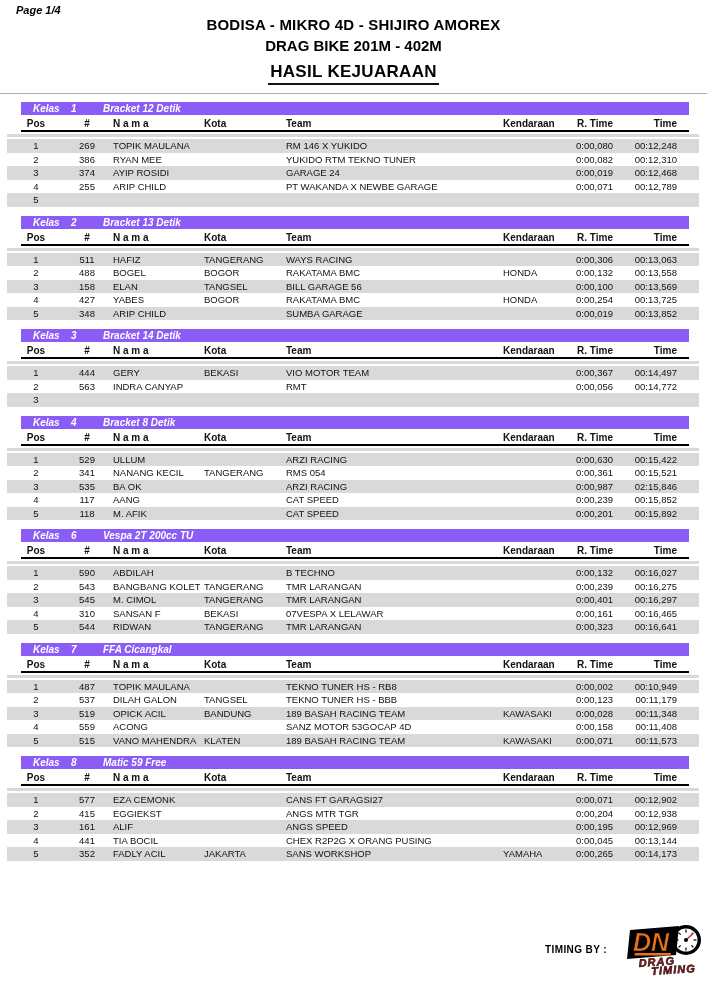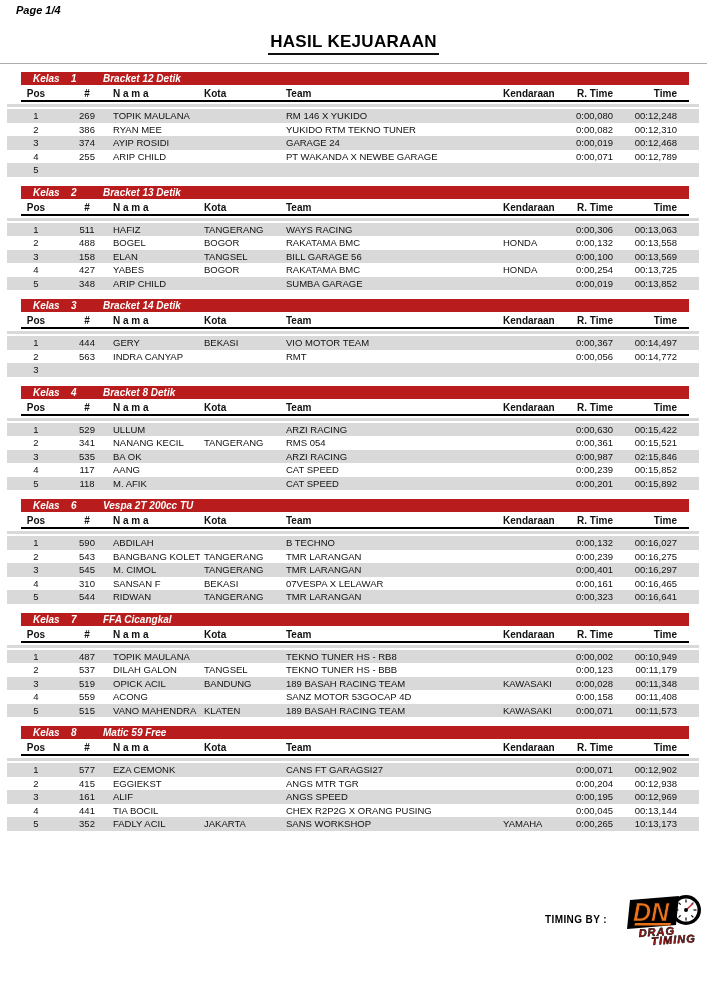--- a/index.html
+++ b/index.html
@@ -13,32 +13,32 @@
   .page-label{
     position:absolute;top:4px;left:8px;
     font-size:11px;font-weight:bold;font-style:italic;color:#000;margin-left:8px;
   }
 
   .head{padding-top:16px;text-align:center;}
   .title1{font-size:15px;font-weight:bold;letter-spacing:.2px;color:#000;}
   .title2{font-size:15px;font-weight:bold;margin-top:4px;color:#000;}
   .venue{font-size:11px;margin-top:5px;color:#111;}
   .date{font-size:11px;margin-top:2px;color:#111;}
-  .heading-wrap{margin-top:16px;}
+  .heading-wrap{margin-top:8px;}
   .heading{
     display:inline-block;font-size:17px;font-weight:bold;color:#000;
     border-bottom:2px solid #111;padding:0 2px 1px 2px;letter-spacing:.3px;
   }
   .page-rule{height:1px;background:#adadad;margin-top:8px;width:707px;}
 
   .tables{margin-top:8px;margin-left:7px;width:692px;}
 
   .rtable{margin-bottom:9px;}
   .band{
-    height:13px;line-height:13px;background:#b91c1c;color:#fff;
+    height:13px;line-height:13px;background:#8b5cf6;color:#fff;
     font-style:italic;font-weight:bold;font-size:10px;
     margin:0 10px 2px 14px;display:flex;
   }
   .band .kelas{margin-left:12px;width:38px;}
   .band .knum{width:32px;}
   .cols{display:grid;grid-template-columns:58px 44px 91px 82px 202px 76px 55px 84px;}
   .header-row{
     position:relative;height:15px;line-height:14px;font-size:10px;font-weight:bold;
     white-space:nowrap;
   }
@@ -66,20 +66,22 @@
   .logo{width:76px;height:54px;}
 </style>
 </head>
 <body>
 
 <div class="page">
 
   <div class="page-label">Page 1/4</div>
 
   <div class="head">
+    <div class="title1">BODISA - MIKRO 4D - SHIJIRO AMOREX</div>
+    <div class="title2">DRAG BIKE 201M - 402M</div>
     <div class="heading-wrap">
       <span class="heading">HASIL KEJUARAAN</span>
     </div>
   </div>
 
   <div class="page-rule"></div>
 
   <div class="tables" id="tables">
     <div class="rtable">
       <div class="band">
@@ -546,21 +548,21 @@
             <span class="c7">00:13,144</span>
           </div>
           <div class="cols row gray">
             <span class="c0">5</span>
             <span class="c1">352</span>
             <span class="c2">FADLY ACIL</span>
             <span class="c3">JAKARTA</span>
             <span class="c4">SANS WORKSHOP</span>
             <span class="c5">YAMAHA</span>
             <span class="c6">0:00,265</span>
-            <span class="c7">10:13,173</span>
+            <span class="c7">00:14,173</span>
           </div>
         </div>
     </div>
   </div>
 
   <div class="footer">
     <span class="timing-label">TIMING BY :</span>
     <svg class="logo" viewBox="0 0 76 54" xmlns="http://www.w3.org/2000/svg">
 
       <g>

